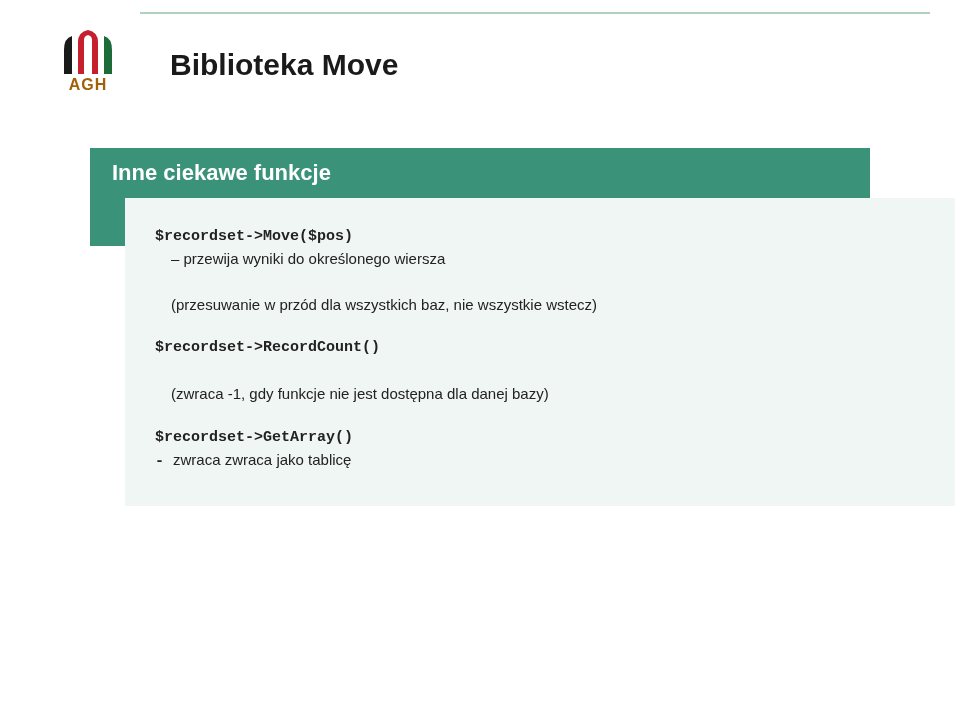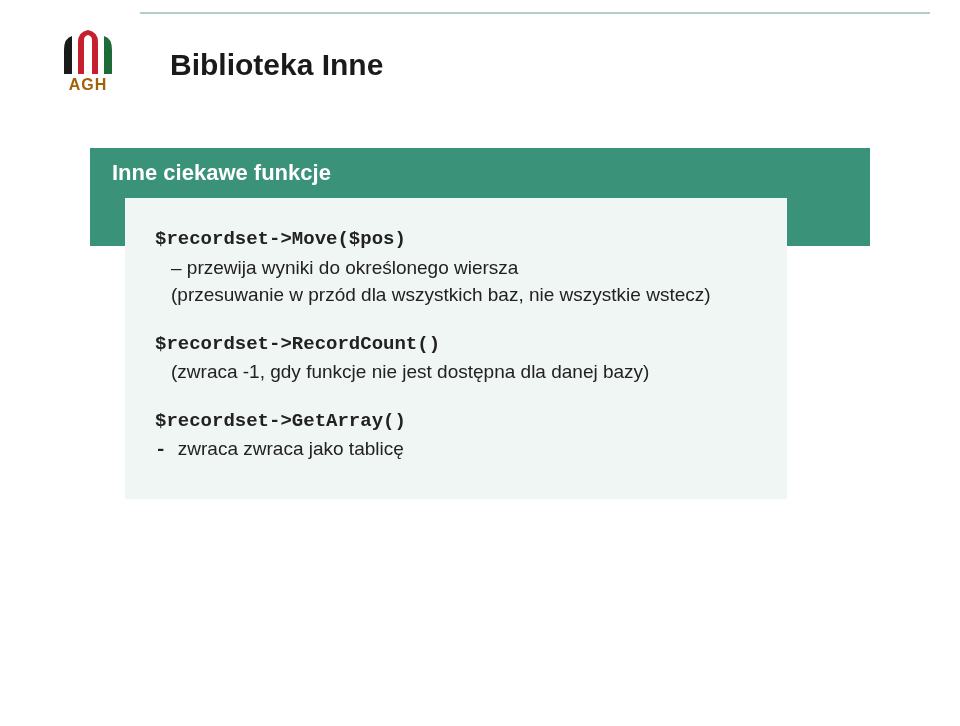--- a/index.html
+++ b/index.html
@@ -52,52 +52,52 @@
   }
   .subtitle-bar .subtitle {
     color: #fff;
     font-size: 22px;
     font-weight: bold;
   }
   .content-box {
     position: absolute;
     top: 198px;
     left: 125px;
-    width: 662px;
+    width: 830px;
     background: #f0f6f4;
     padding: 28px 30px 34px 30px;
-    font-size: 19px;
+    font-size: 15px;
     line-height: 1.45;
     color: #222;
   }
   .code-bold {
     font-family: "Courier New", monospace;
     font-weight: bold;
     color: #222;
   }
   .block { margin-bottom: 22px; }
   .block:last-child { margin-bottom: 0; }
   .dash-line { padding-left: 0; margin-left: 16px; }
-  .continuation { padding-left: 16px; }
+  .continuation { padding-left: 16px; margin-top: 24px; }
 </style>
 </head>
 <body>
 
 <div class="top-rule"></div>
 
 <div class="logo">
   <svg viewBox="0 0 60 44" width="60" height="44">
     <path d="M6 44 L6 20 Q6 8 14 6 L14 44 Z" fill="#1a1a1a"></path>
     <path d="M20 44 L20 12 Q20 2 30 0 Q40 2 40 12 L40 44 L34 44 L34 10 Q34 6 30 5 Q26 6 26 10 L26 44 Z" fill="#c6202e"></path>
     <path d="M46 44 L46 6 Q54 8 54 20 L54 44 Z" fill="#1e6b3a"></path>
   </svg>
   <div class="logo-text">AGH</div>
 </div>
 
-<div class="title">Biblioteka Inne</div>
+<div class="title">Biblioteka Move</div>
 
 <div class="subtitle-bar">
   <div class="subtitle">Inne ciekawe funkcje</div>
 </div>
 
 <div class="content-box">
 
   <div class="block">
     <div class="code-bold">$recordset-&gt;Move($pos)</div>
     <div class="dash-line">– przewija wyniki do określonego wiersza</div>

